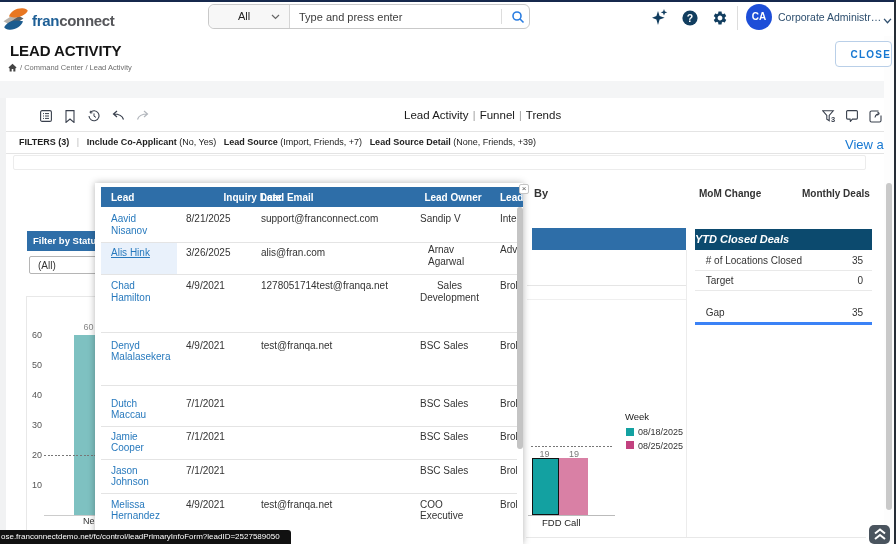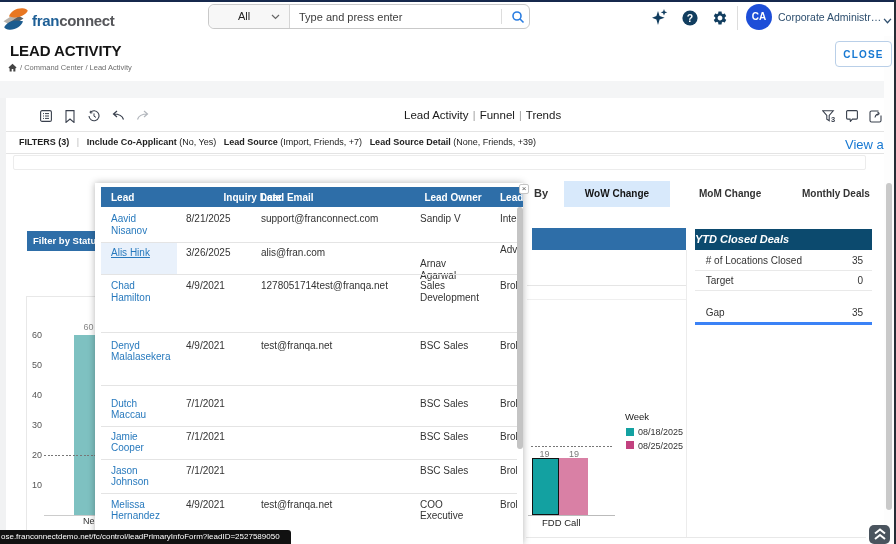--- a/index.html
+++ b/index.html
@@ -15,21 +15,21 @@
 
 #search{left:208px;top:4px;width:320px;height:23px;border:1px solid #c9c9c9;border-radius:6px;background:#fff;}
 #search .seg{position:absolute;left:0;top:0;width:80px;height:23px;background:#f7f7f7;border-right:1px solid #d5d5d5;border-radius:6px 0 0 6px;}
 #search .all{position:absolute;left:29px;top:5px;font-size:11px;color:#222;}
 #search .chev{position:absolute;left:63px;top:8px;}
 #search .ph{position:absolute;left:90px;top:5.5px;font-size:11px;color:#3c3c3c;}
 #search .sep{position:absolute;left:292px;top:4px;width:1px;height:15px;background:#ddd;}
 
 #title{left:10px;top:41.5px;font-size:15px;font-weight:bold;letter-spacing:-0.1px;color:#151515;}
 #crumb{left:20px;top:63px;font-size:7.5px;color:#6d6d6d;}
-#closebtn{z-index:5;left:835px;top:41px;width:57px;height:26px;border:1px solid #b9cfe8;border-radius:4px;background:#fff;color:#1778d2;font-size:10px;font-weight:bold;letter-spacing:1.2px;box-sizing:border-box;text-align:center;line-height:26px;}
+#closebtn{z-index:5;left:835px;top:41px;width:57px;height:26px;border:1px solid #b9cfe8;border-radius:4px;background:#fff;color:#1778d2;font-size:10px;font-weight:bold;letter-spacing:1.2px;box-sizing:border-box;text-align:right;line-height:26px;}
 #graystrip{left:0;top:81px;width:896px;height:17px;background:#f4f5f6;}
 
 #card{left:6px;top:98px;width:884px;height:446px;background:#fff;}
 #toolbar{left:0;top:0;width:884px;height:33px;border-bottom:1px solid #e4e4e4;}
 #cardtitle{left:398px;top:11px;font-size:11.5px;color:#1a1a1a;}
 #cardtitle .sep{color:#9a9a9a;padding:0 1px;font-size:10.5px;}
 #filtersrow{left:0;top:33px;width:884px;height:22px;border-bottom:1px solid #e4e4e4;font-size:9px;color:#222;}
 #filtersrow .in{position:absolute;top:6px;left:13px;}
 #filtersrow b{font-weight:bold;}
 #viewall{position:absolute;top:6px;left:839px;color:#1778d2;font-size:13px;}
@@ -179,35 +179,35 @@
   <div class="abs" style="left:831px;top:115px;font-size:7.5px;font-weight:bold;color:#39404d;">3</div>
   <svg class="abs" style="left:846px;top:110px" width="12" height="12" viewBox="0 0 12 12">
       <path d="M1.6,0.6 h8.8 a1,1 0 0 1 1,1 v6.5 a1,1 0 0 1 -1,1 h-4 l-2,2.3 l-0.3,-2.3 h-2.5 a1,1 0 0 1 -1,-1 v-6.5 a1,1 0 0 1 1,-1 z" stroke="#39404d" stroke-width="1.1" fill="none"></path>
     </svg>
   <svg class="abs" style="left:869px;top:109.5px" width="13" height="13" viewBox="0 0 13 13">
       <path d="M9.5,1 h-7 a1.5,1.5 0 0 0 -1.5,1.5 v8 a1.5,1.5 0 0 0 1.5,1.5 h8 a1.5,1.5 0 0 0 1.5,-1.5 v-5" stroke="#39404d" stroke-width="1.1" fill="none"></path>
       <path d="M6,7.5 C6.5,5 8,3.8 10.5,3.6 M10.5,3.6 l-2,-1.8 M10.5,3.6 l-2.2,1.6" stroke="#39404d" stroke-width="1.1" fill="none"></path>
     </svg>
 
   <div class="abs nw" id="fstat">Filter by Status</div>
+  <div class="abs nw" id="fsel">(All)</div>
   <div class="abs" id="lchart"></div>
   <div class="abs ylab" style="left:22px;top:330px;">60</div>
   <div class="abs ylab" style="left:22px;top:360px;">50</div>
   <div class="abs ylab" style="left:22px;top:390px;">40</div>
   <div class="abs ylab" style="left:22px;top:420px;">30</div>
   <div class="abs ylab" style="left:22px;top:450px;">20</div>
   <div class="abs ylab" style="left:22px;top:480px;">10</div>
   <div class="abs" id="lbarlab">60</div>
   <div class="abs" id="lbar"></div>
   <div class="abs" id="ldash"></div>
   <div class="abs" id="laxis"></div>
   <div class="abs nw" id="nelab">Ne</div>
 
   <div class="abs nw" id="bylab">By</div>
-  <div class="abs nw" id="wowtab">WoW Change</div>
   <div class="abs nw" id="momtab">MoM Change</div>
   <div class="abs nw" id="montab">Monthly Deals</div>
   <div class="abs" id="midhead"></div>
   <div class="abs" id="midline"></div>
   <div class="abs" id="midline2"></div>
   <div class="abs" id="midright"></div>
   <div class="abs" id="fdash"></div>
   <div class="abs" id="f19a">19</div>
   <div class="abs" id="f19b">19</div>
   <div class="abs" id="fbar1"></div>
@@ -245,27 +245,27 @@
     <div id="alishl"></div>
     <div class="pname" style="left:16px;top:30px;">Aavid<br>Nisanov</div>
     <div class="pcell" style="left:91px;top:30px;">8/21/2025</div>
     <div class="pcell" style="left:166px;top:30px;">support@franconnect.com</div>
     <div class="pcell" style="left:325px;top:30px;">Sandip V</div>
     <div class="pcell" style="left:405px;top:30px;">Internet</div>
     <div class="prow-line" style="top:58.6px;"></div>
     <div class="pname" style="left:16px;top:63.5px;text-decoration:underline;">Alis Hink</div>
     <div class="pcell" style="left:91px;top:63.5px;">3/26/2025</div>
     <div class="pcell" style="left:166px;top:63.5px;">alis@fran.com</div>
-    <div class="pcell" style="left:325px;top:61px;margin-top:14px;">Arnav<br>Agarwal</div>
+    <div class="pcell" style="left:333px;top:61px;">Arnav<br>Agarwal</div>
     <div class="pcell" style="left:405px;top:61px;">Advertisement</div>
     <div class="prow-line" style="top:90.6px;"></div>
     <div class="pname" style="left:16px;top:97px;">Chad<br>Hamilton</div>
     <div class="pcell" style="left:91px;top:97px;">4/9/2021</div>
     <div class="pcell" style="left:166px;top:97px;">1278051714test@franqa.net</div>
-    <div class="pcell" style="left:325px;top:97px;">Sales<br>Development</div>
+    <div class="pcell" style="left:325px;top:97px;text-align:center;">Sales<br>Development</div>
     <div class="pcell" style="left:405px;top:97px;">Broker</div>
     <div class="prow-line" style="top:148.8px;"></div>
     <div class="pname" style="left:16px;top:156.5px;">Denyd<br>Malalasekera</div>
     <div class="pcell" style="left:91px;top:156.5px;">4/9/2021</div>
     <div class="pcell" style="left:166px;top:156.5px;">test@franqa.net</div>
     <div class="pcell" style="left:325px;top:156.5px;">BSC Sales</div>
     <div class="pcell" style="left:405px;top:156.5px;">Broker</div>
     <div class="prow-line" style="top:202.3px;"></div>
     <div class="pname" style="left:16px;top:214.5px;">Dutch<br>Maccau</div>
     <div class="pcell" style="left:91px;top:214.5px;">7/1/2021</div>

